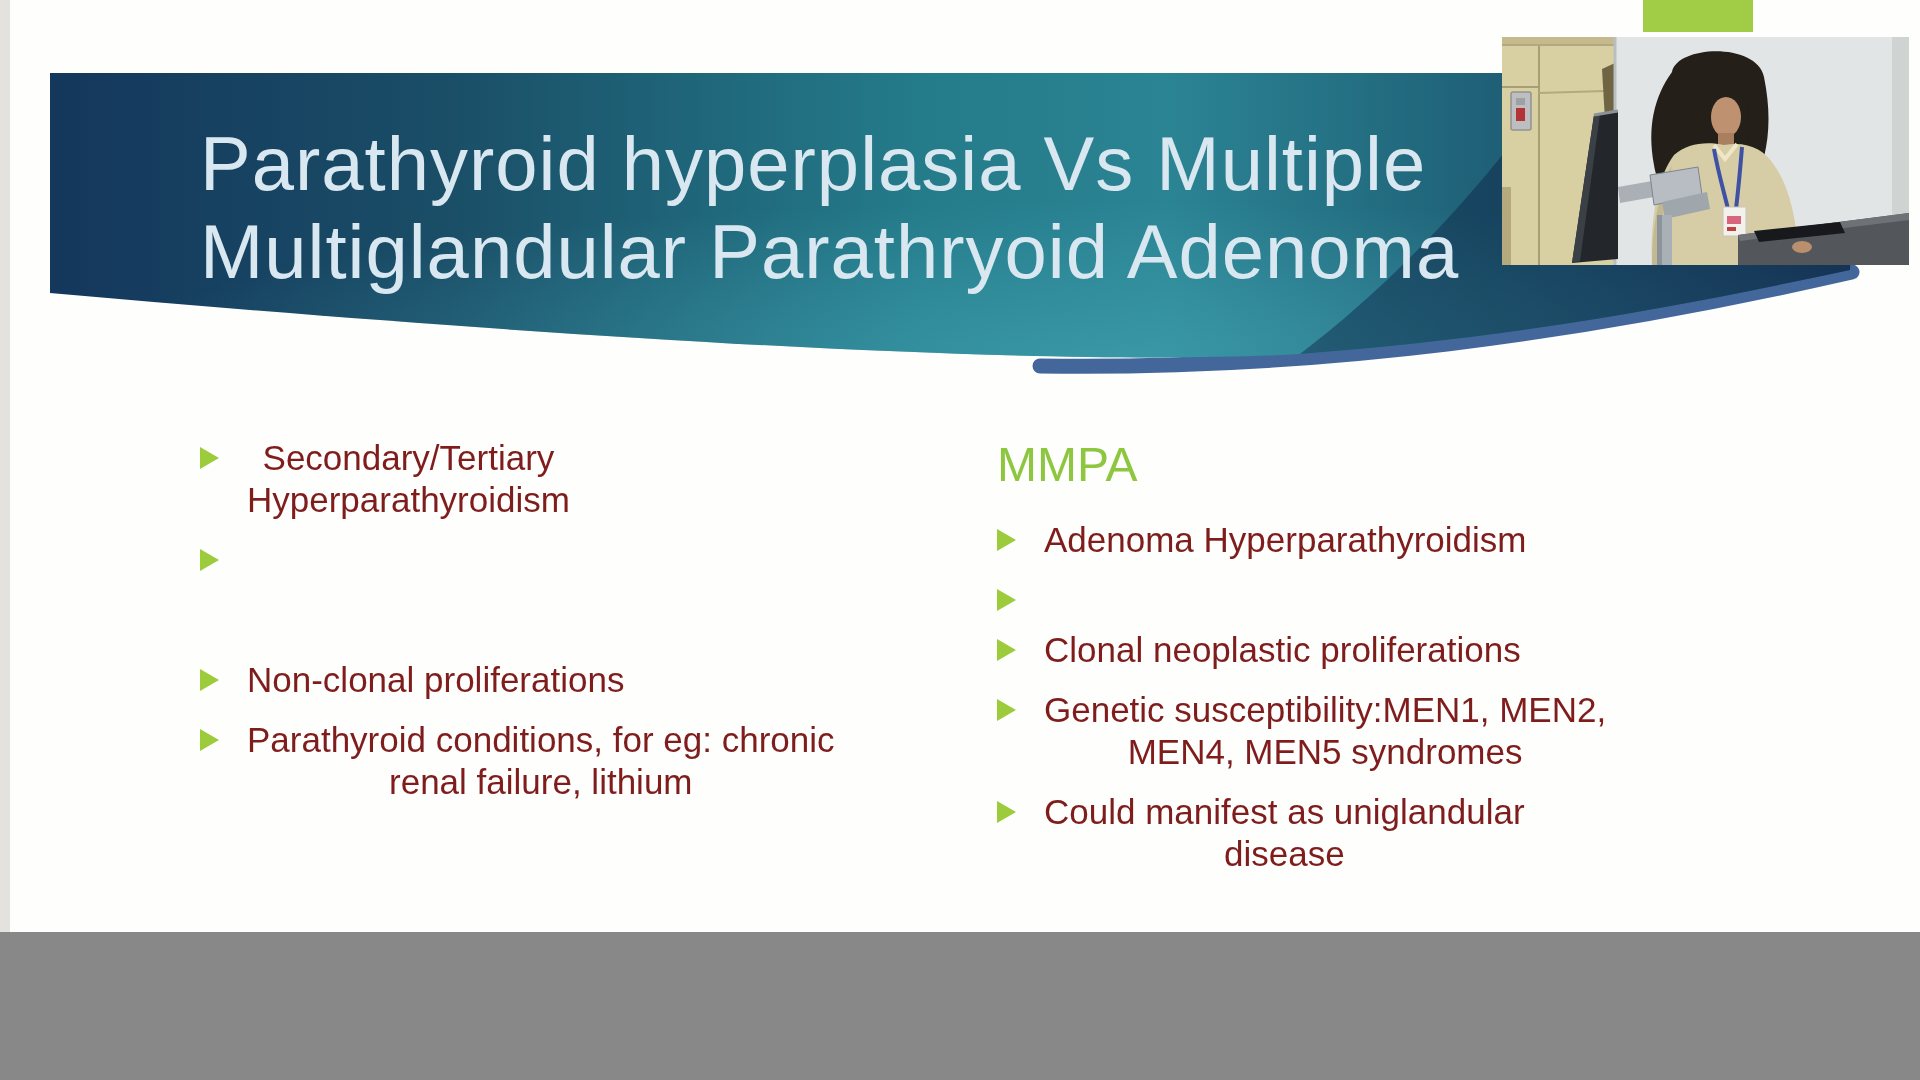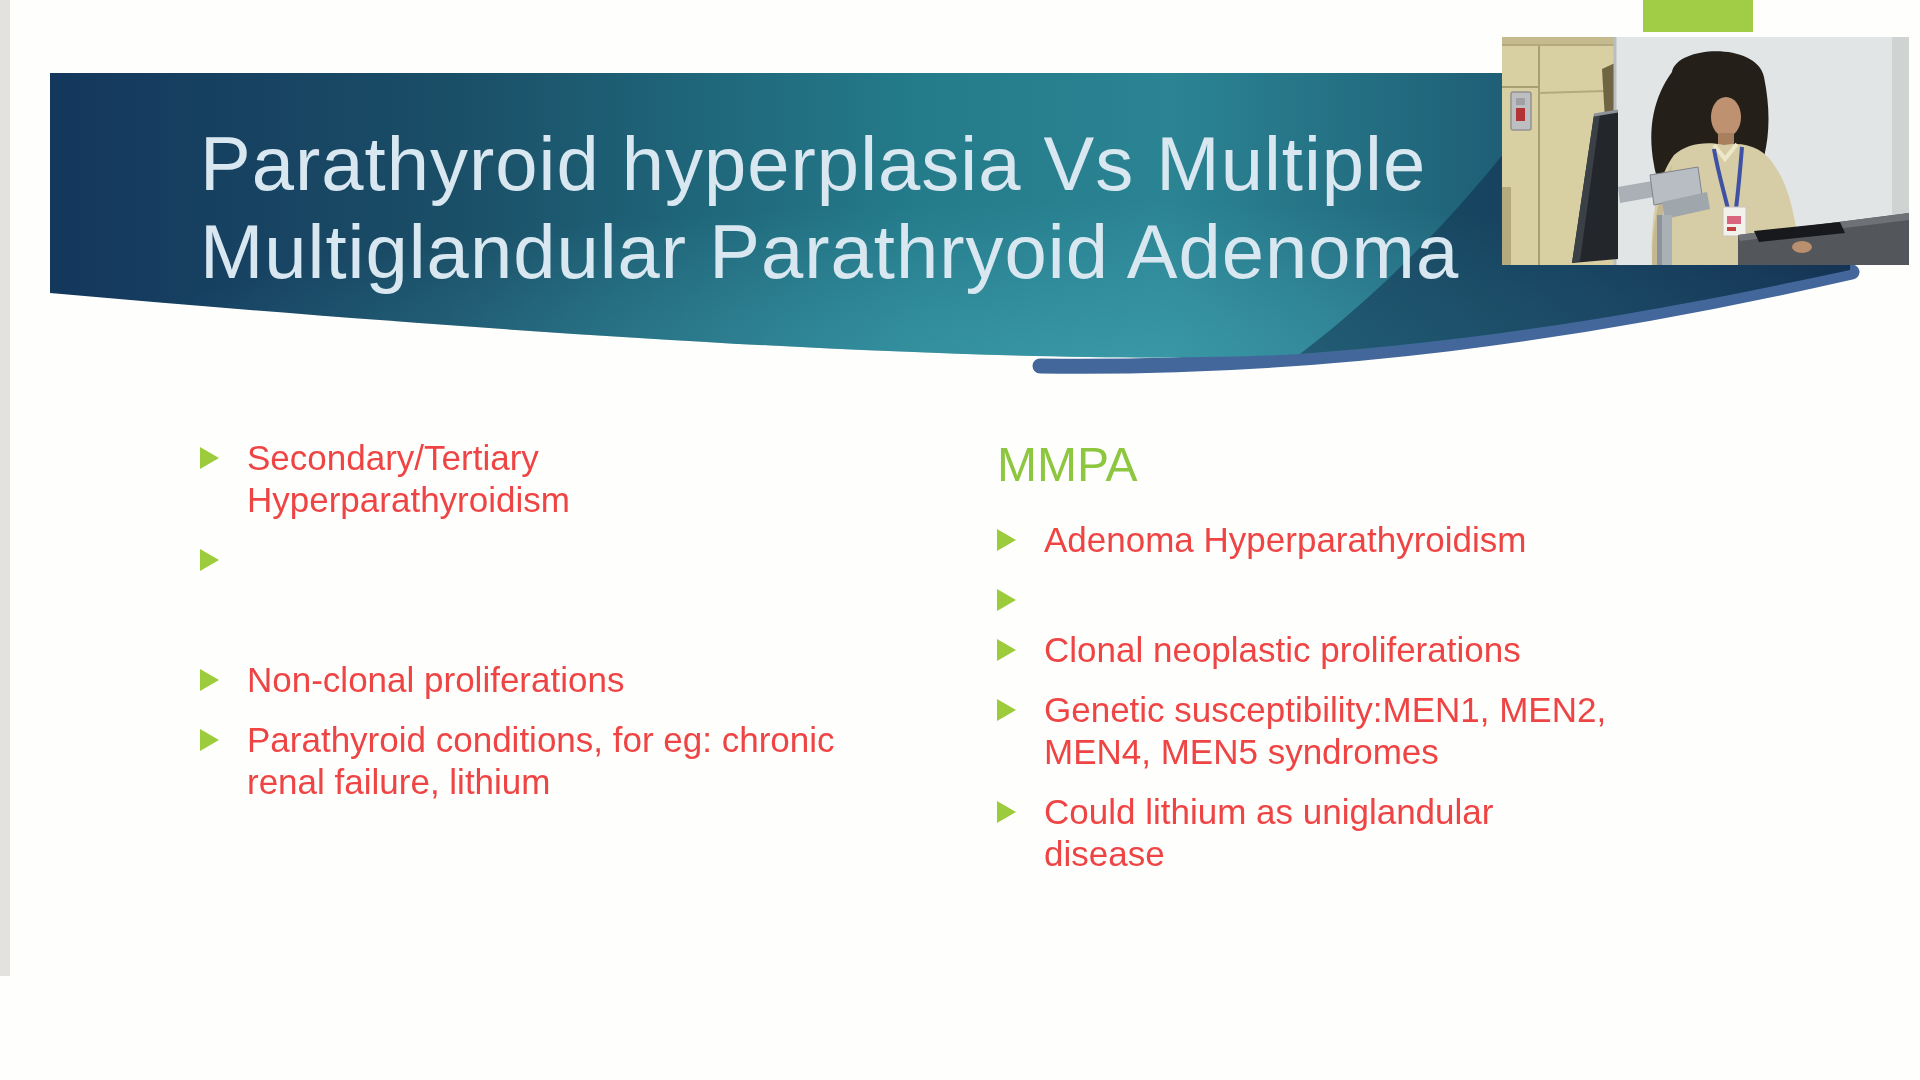--- a/index.html
+++ b/index.html
@@ -1,17 +1,17 @@
 <!DOCTYPE html>
 <html><head>
 <meta charset="utf-8">
 <style>
   html,body{margin:0;padding:0;background:#888;}
   .stage{
-    position:relative;width:1920px;height:1080px;overflow:hidden;
+    position:relative;width:1920px;height:932px;overflow:hidden;
     background:#FEFEFD;
     font-family:"Liberation Sans","DejaVu Sans",sans-serif;
     text-decoration:underline;
   }
   .edge-strip{position:absolute;left:0;top:0;width:10px;height:976px;background:#E3E2DE;}
   .header-svg{position:absolute;left:0;top:0;width:1920px;height:400px;}
   .green-tab{position:absolute;left:1643px;top:0;width:110px;height:32px;background:#A0CD45;}
   .slide-title{
     position:absolute;left:200px;top:120px;width:1420px;
     font-size:76px;line-height:88px;color:#D8E7F0;letter-spacing:1px;font-weight:400;
@@ -23,21 +23,21 @@
     margin:0 0 26px 0;font-size:48px;line-height:56px;font-weight:400;color:#8DC63F;
   }
   .col ul{list-style:none;margin:0;padding:0;}
   .col li{display:flex;align-items:flex-start;margin:0 0 18px 0;}
   .col li.gap-after{margin-bottom:88px;}
   .tri{
     flex:0 0 auto;width:0;height:0;margin:10px 28px 0 0;
     border-left:19px solid #9CCB3B;border-top:11px solid transparent;border-bottom:11px solid transparent;
   }
   .btext{
-    white-space:pre-line;font-size:35px;line-height:42px;color:#ef4444;
+    white-space:pre-line;font-size:35px;line-height:42px;color:#7f1d1d;text-align:center;
   }
   .video{
     position:absolute;left:1502px;top:37px;width:407px;height:228px;background:#DDE0E1;
   }
   .video svg{display:block;width:100%;height:100%;}
 </style>
 </head>
 <body>
 
 <div class="stage">
@@ -108,21 +108,21 @@
         <span class="tri"></span>
         <span class="btext">Clonal neoplastic proliferations</span>
       </li>
       <li>
         <span class="tri"></span>
         <span class="btext">Genetic susceptibility:MEN1, MEN2,
 MEN4, MEN5 syndromes</span>
       </li>
       <li>
         <span class="tri"></span>
-        <span class="btext">Could lithium as uniglandular
+        <span class="btext">Could manifest as uniglandular
 disease</span>
       </li>
     </ul>
   </section>
 
   <div class="video">
     <svg viewBox="0 0 407 228" preserveAspectRatio="none">
 
       <rect x="0" y="0" width="407" height="228" fill="#E2E5E6"></rect>
       <rect x="390" y="0" width="17" height="228" fill="#CFD3D2"></rect>

